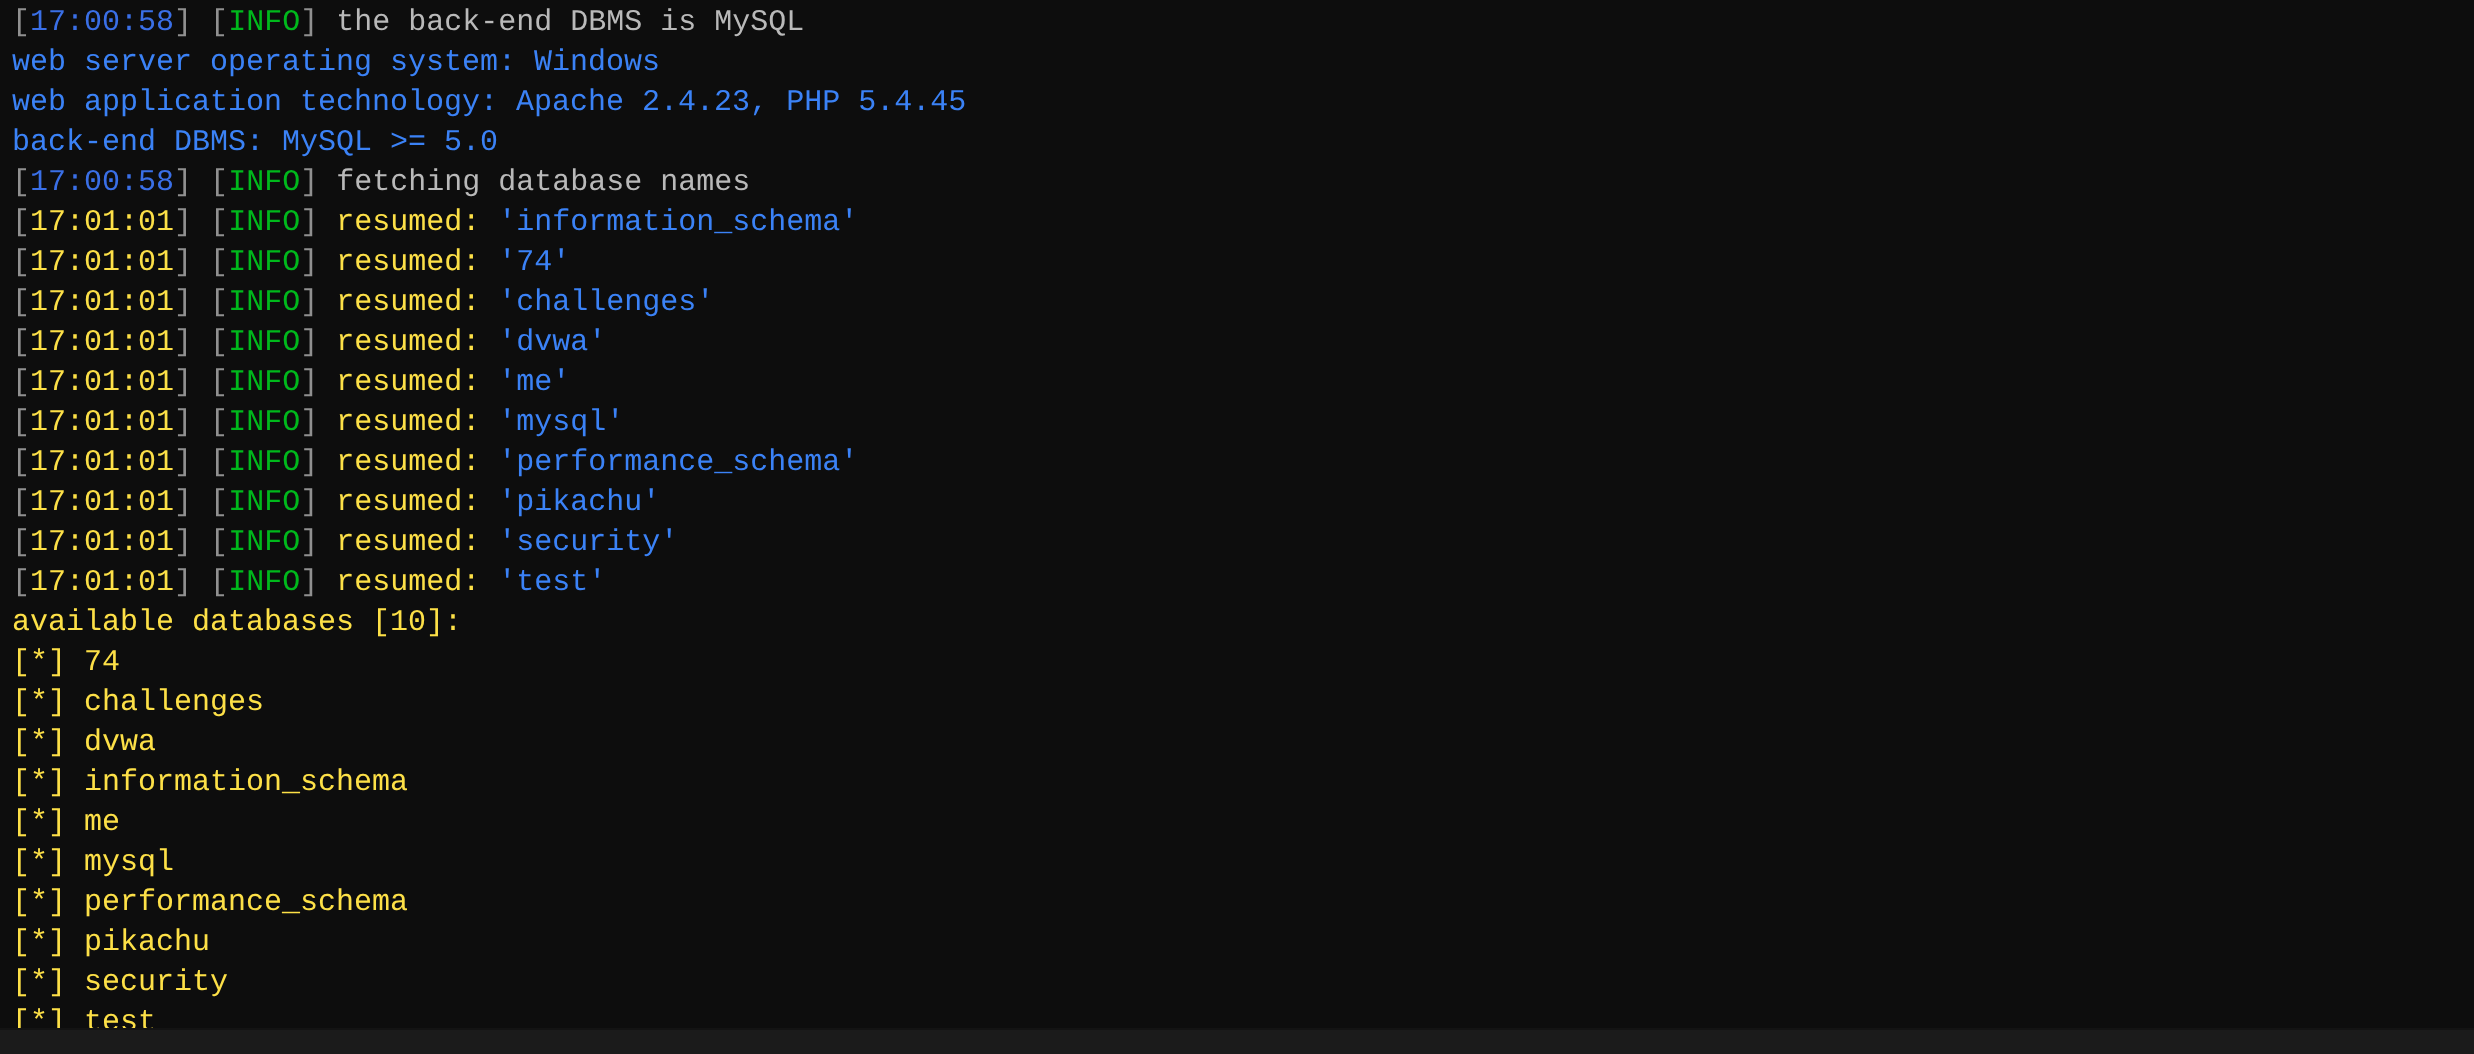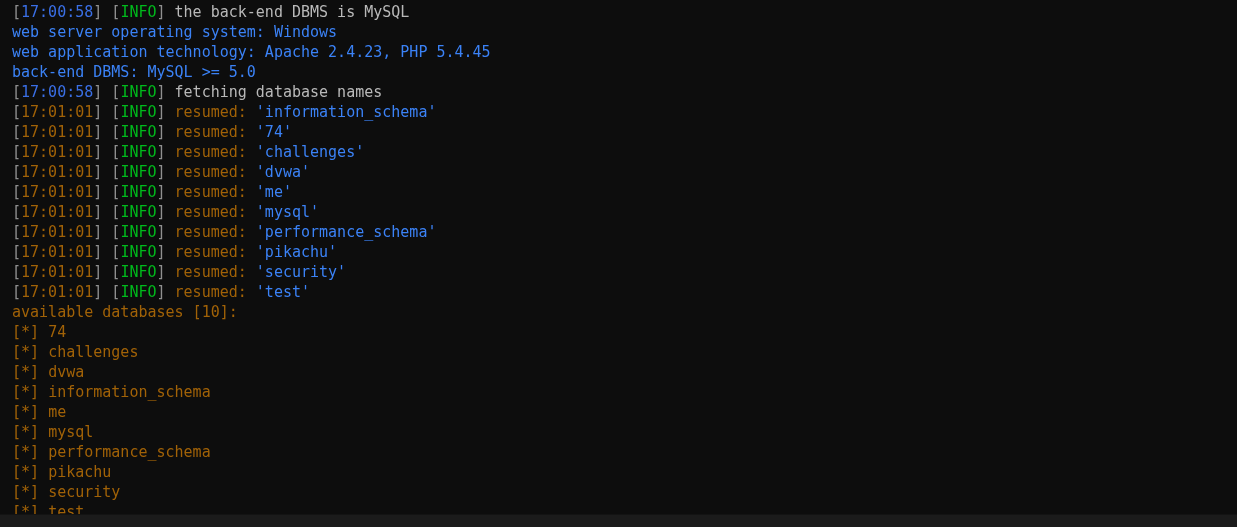--- a/index.html
+++ b/index.html
@@ -24,24 +24,25 @@
     left: 0;
     top: 0;
     padding: 2px 0 0 0;
     width: 1237px;
     white-space: pre;
   }
   .line {
     height: 20px;
     line-height: 20px;
     white-space: pre;
-    padding-left: 12px;
+    padding-left: 6px;
+    font-family: Liberation Mono, monospace;
   }
   .c-blue    { color: #3a6fe6; }
-  .c-cyan    { color: #a16207; }
+  .c-cyan    { color: #fde047; }
   .c-gray    { color: #909090; }
   .c-green   { color: #00b91c; }
   .c-white   { color: #3b82f6; }
   .c-dim     { color: #b9b9b9; }
 
   #h-scrollbar {
     position: absolute;
     left: 0;
     bottom: 0;
     width: 1237px;

